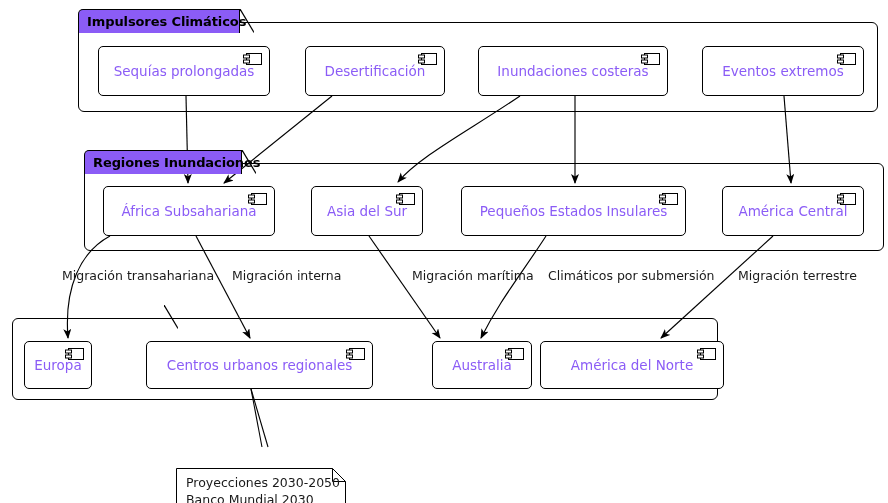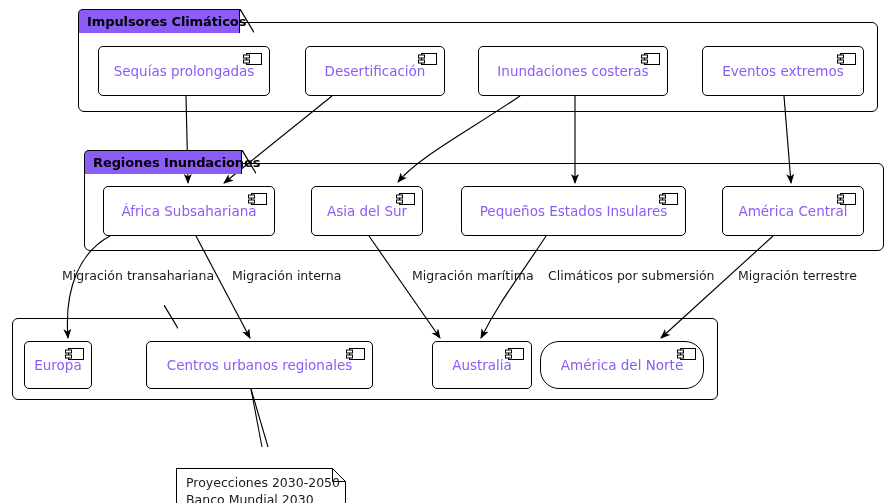--- a/index.html
+++ b/index.html
@@ -256,21 +256,21 @@
 
   <div class="comp" style="left:408px; top:341px; width:100px; height:48px;margin-left:24px;">
     <span>Australia</span>
     <svg class="comp-icon" viewBox="0 0 19 12" xmlns="http://www.w3.org/2000/svg">
       <rect x="3.5" y="0.5" width="15" height="11" fill="#ffffff" stroke="#000000" stroke-width="1"></rect>
       <rect x="0.5" y="2" width="6" height="3" fill="#ffffff" stroke="#000000" stroke-width="1"></rect>
       <rect x="0.5" y="7" width="6" height="3" fill="#ffffff" stroke="#000000" stroke-width="1"></rect>
     </svg>
   </div>
 
-  <div class="comp" style="left:540px; top:341px; width:164px; height:48px;border-radius:19px;">
+  <div class="comp" style="left:540px; top:341px; width:184px; height:48px;">
     <span>América del Norte</span>
     <svg class="comp-icon" viewBox="0 0 19 12" xmlns="http://www.w3.org/2000/svg">
       <rect x="3.5" y="0.5" width="15" height="11" fill="#ffffff" stroke="#000000" stroke-width="1"></rect>
       <rect x="0.5" y="2" width="6" height="3" fill="#ffffff" stroke="#000000" stroke-width="1"></rect>
       <rect x="0.5" y="7" width="6" height="3" fill="#ffffff" stroke="#000000" stroke-width="1"></rect>
     </svg>
   </div>
 
   <div class="edge-label" style="left:62px; top:268px;">
     <span>Migración transahariana</span>

